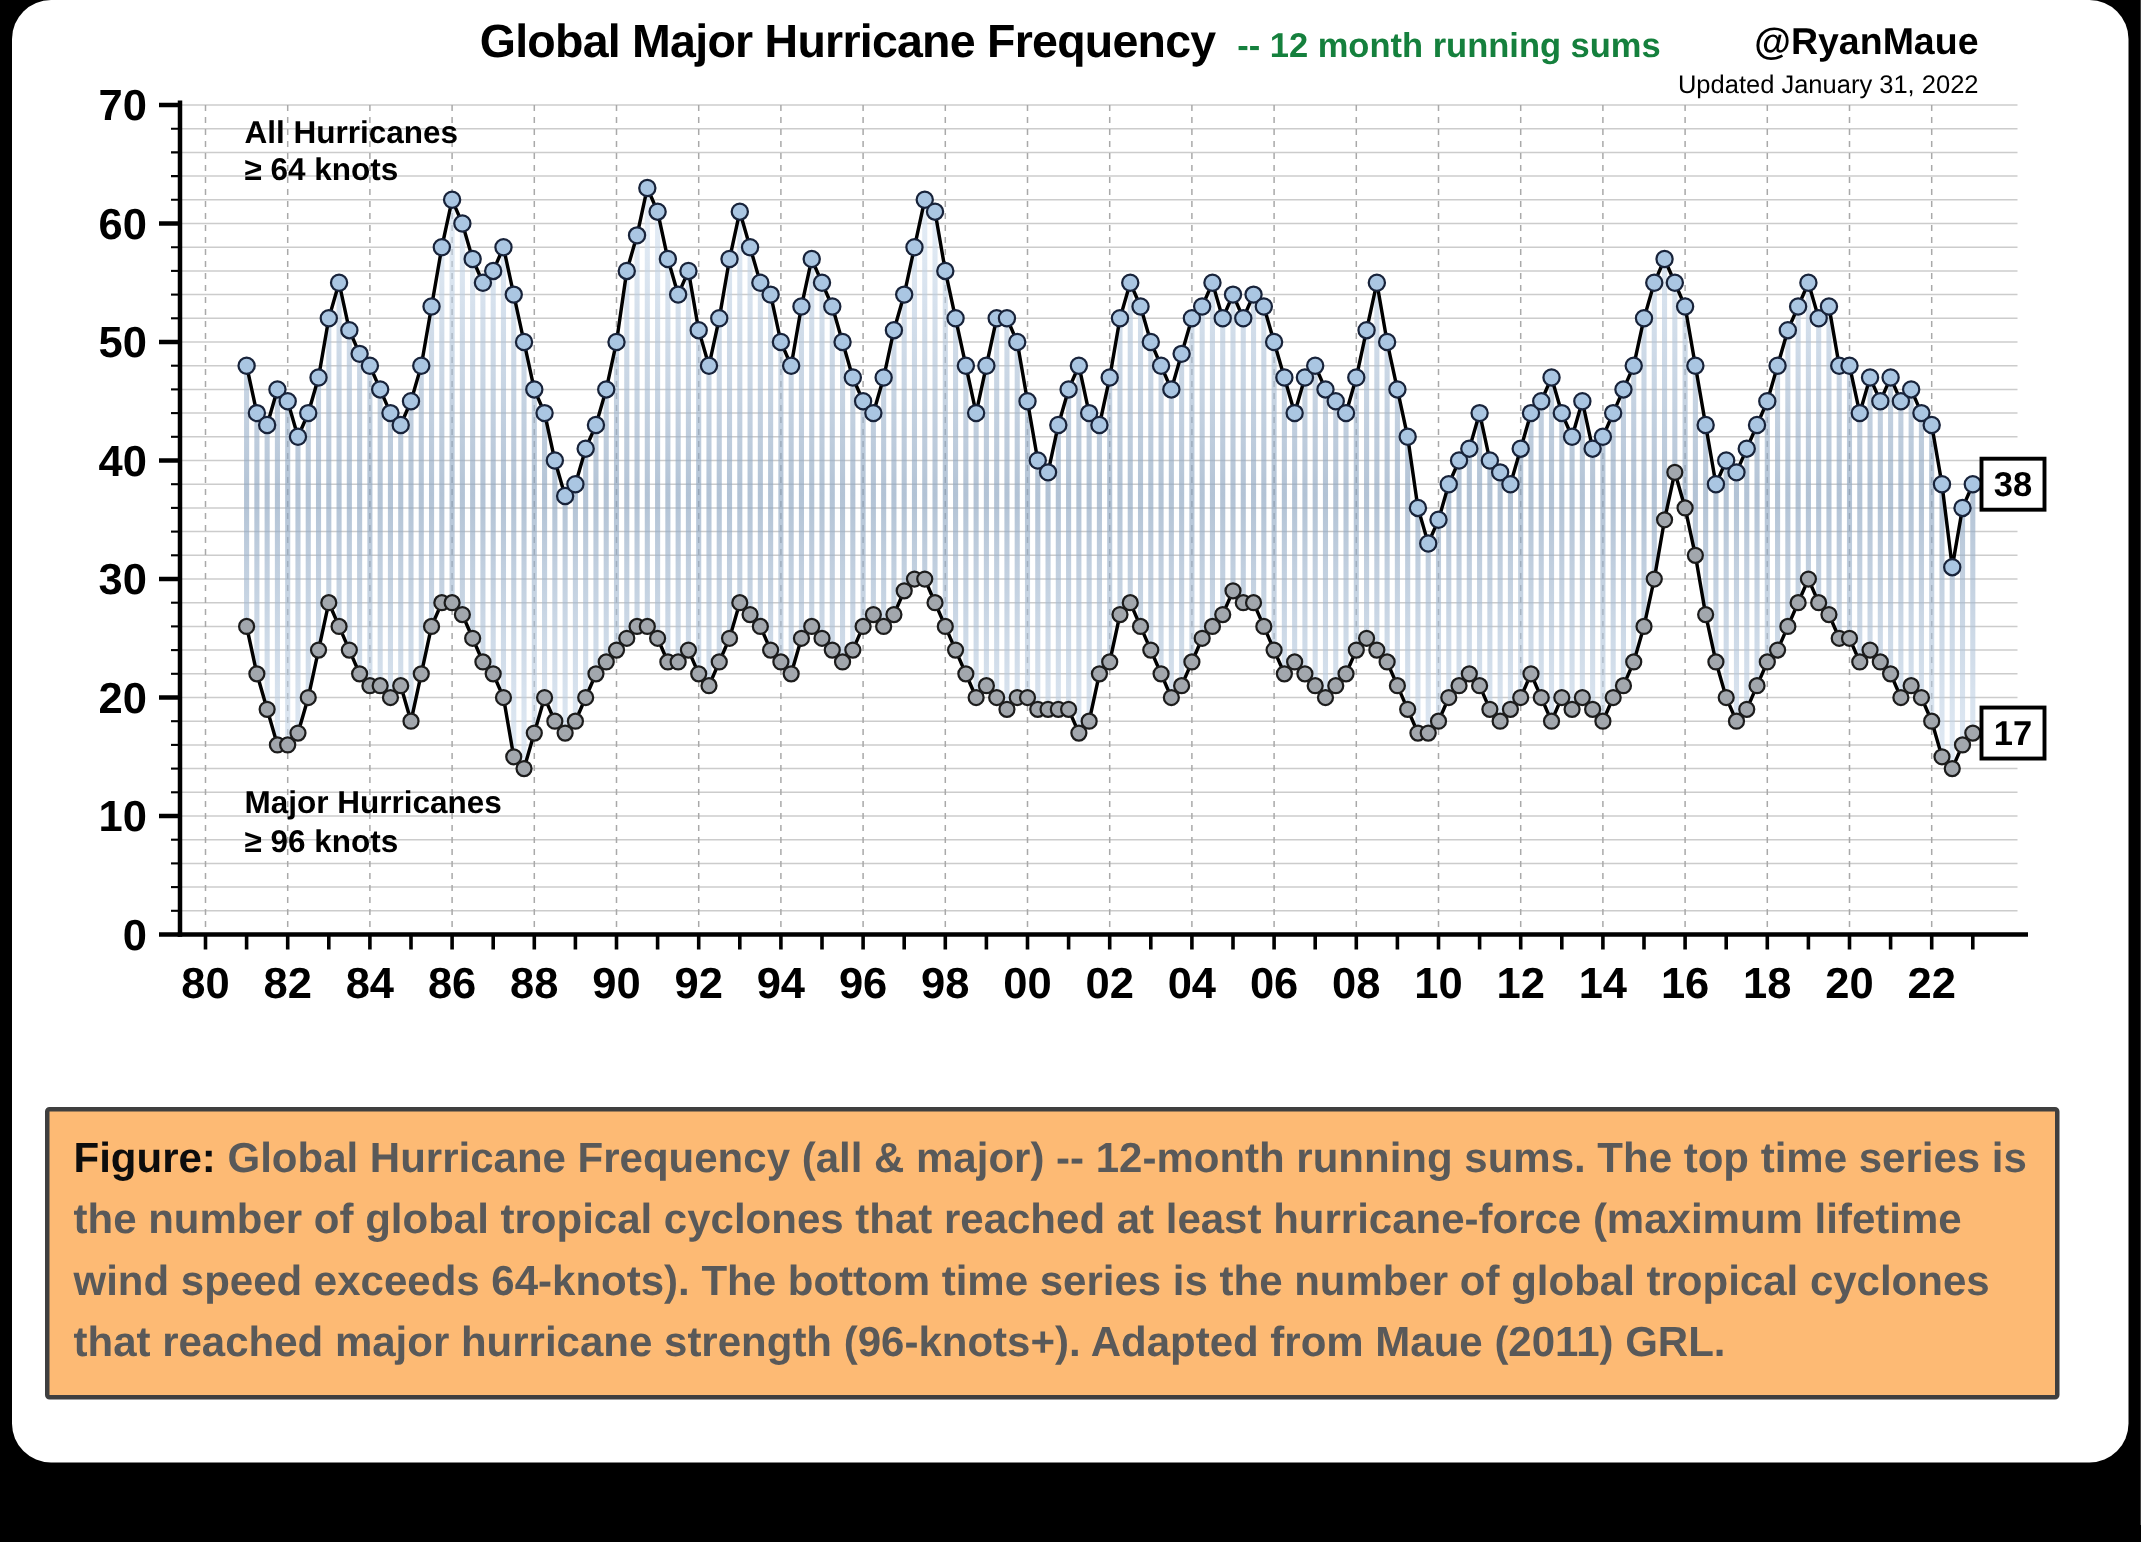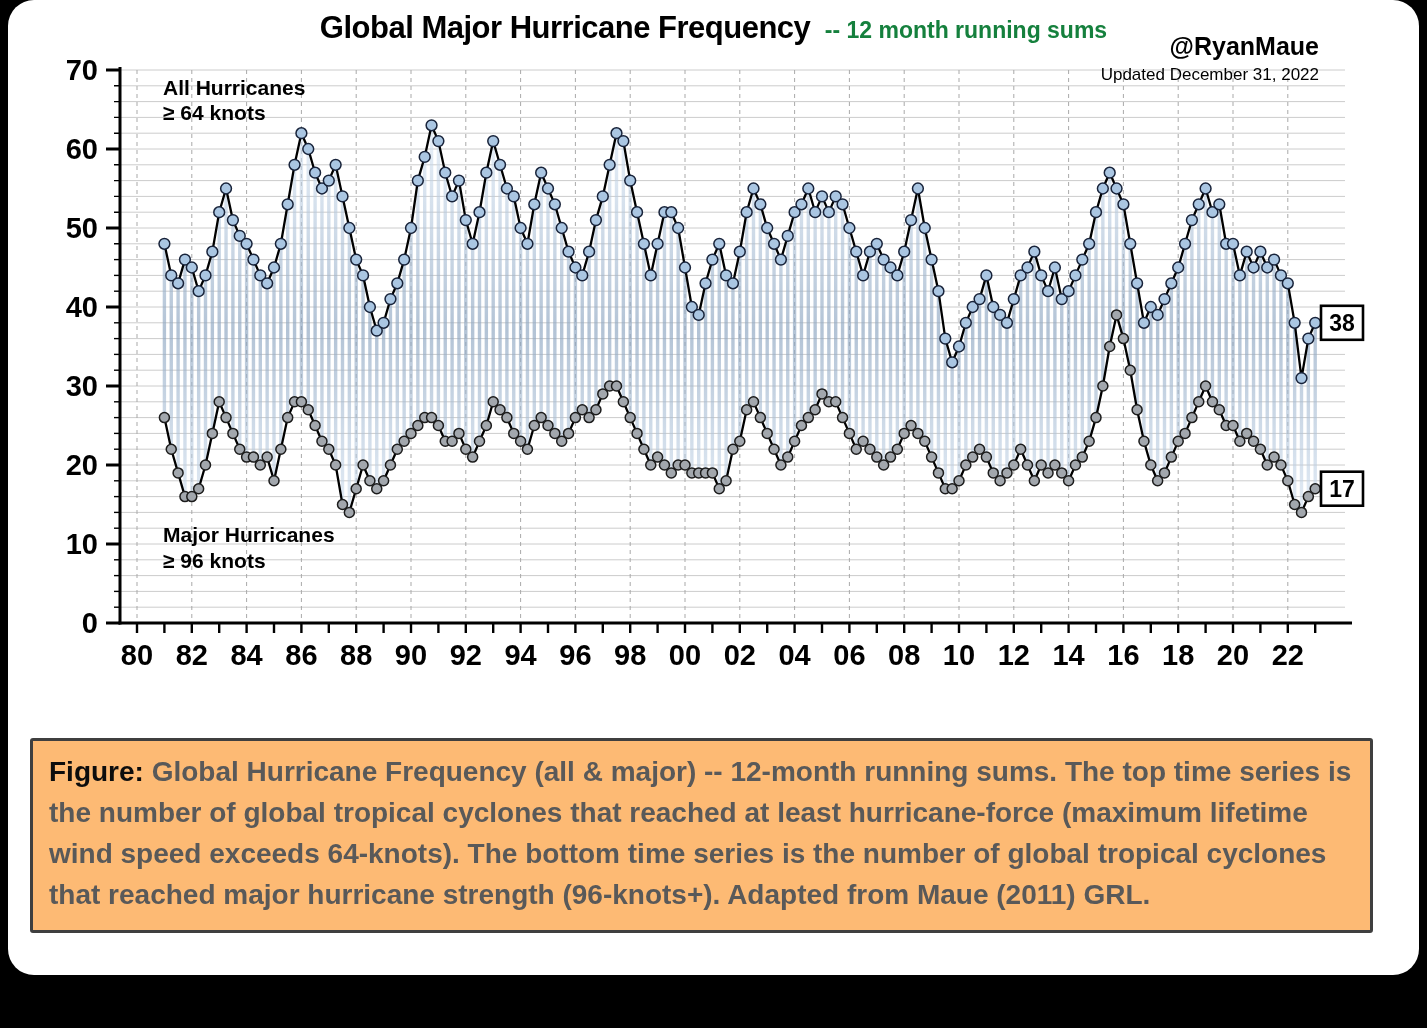--- a/index.html
+++ b/index.html
@@ -2,21 +2,21 @@
 <html><head>
 <meta charset="utf-8">
 <style>
   html,body{margin:0;padding:0;background:#000;}
   body{width:1427px;height:1028px;position:relative;font-family:"Liberation Sans",sans-serif;}
   .card{position:absolute;left:8px;top:0;width:1411px;height:975px;background:#ffffff;
         border-radius:26px;overflow:hidden;}
   .title-row{position:absolute;left:0;top:10px;width:100%;text-align:center;white-space:nowrap;}
   .title-main{font-size:31px;font-weight:700;color:#000;letter-spacing:-0.5px;}
   .title-sub{font-size:23px;font-weight:700;color:#15803d;margin-left:10px;}
-  .attrib{position:absolute;right:100px;top:32px;text-align:right;}
+  .attrib{position:absolute;right:100px;top:14px;text-align:right;}
   .attrib .handle{font-size:25px;font-weight:700;color:#000;}
   .attrib .updated{font-size:17px;font-weight:400;color:#000;margin-top:4px;}
   svg text{font-family:"Liberation Sans",sans-serif;}
   .caption-box{position:absolute;left:22px;top:738px;width:1305px;
         background:#fdba74;border:3px solid #3f3f3f;border-radius:3px;
         padding:10px 16px 14px 16px;
         font-size:28px;line-height:1.47;font-weight:700;color:#595959;}
   .caption-prefix{color:#0d0d0d;}
 </style>
 </head>
@@ -24,21 +24,21 @@
 
 <div class="card">
 
   <div class="title-row">
     <span class="title-main">Global Major Hurricane Frequency</span>
     <span class="title-sub">-- 12 month running sums</span>
   </div>
 
   <div class="attrib">
     <div class="handle">@RyanMaue</div>
-    <div class="updated">Updated December 31, 2022</div>
+    <div class="updated">Updated January 31, 2022</div>
   </div>
 
   <svg id="plot" width="1411" height="730" viewBox="8 0 1411 730">
       <defs>
         <linearGradient id="bandg" gradientUnits="userSpaceOnUse" x1="0" y1="140" x2="0" y2="520">
           <stop offset="0" stop-color="#cfdff0" stop-opacity="0.55"></stop>
           <stop offset="0.5" stop-color="#8aa3bf" stop-opacity="0.65"></stop>
           <stop offset="1" stop-color="#cfdff0" stop-opacity="0.55"></stop>
         </linearGradient>
       </defs>

